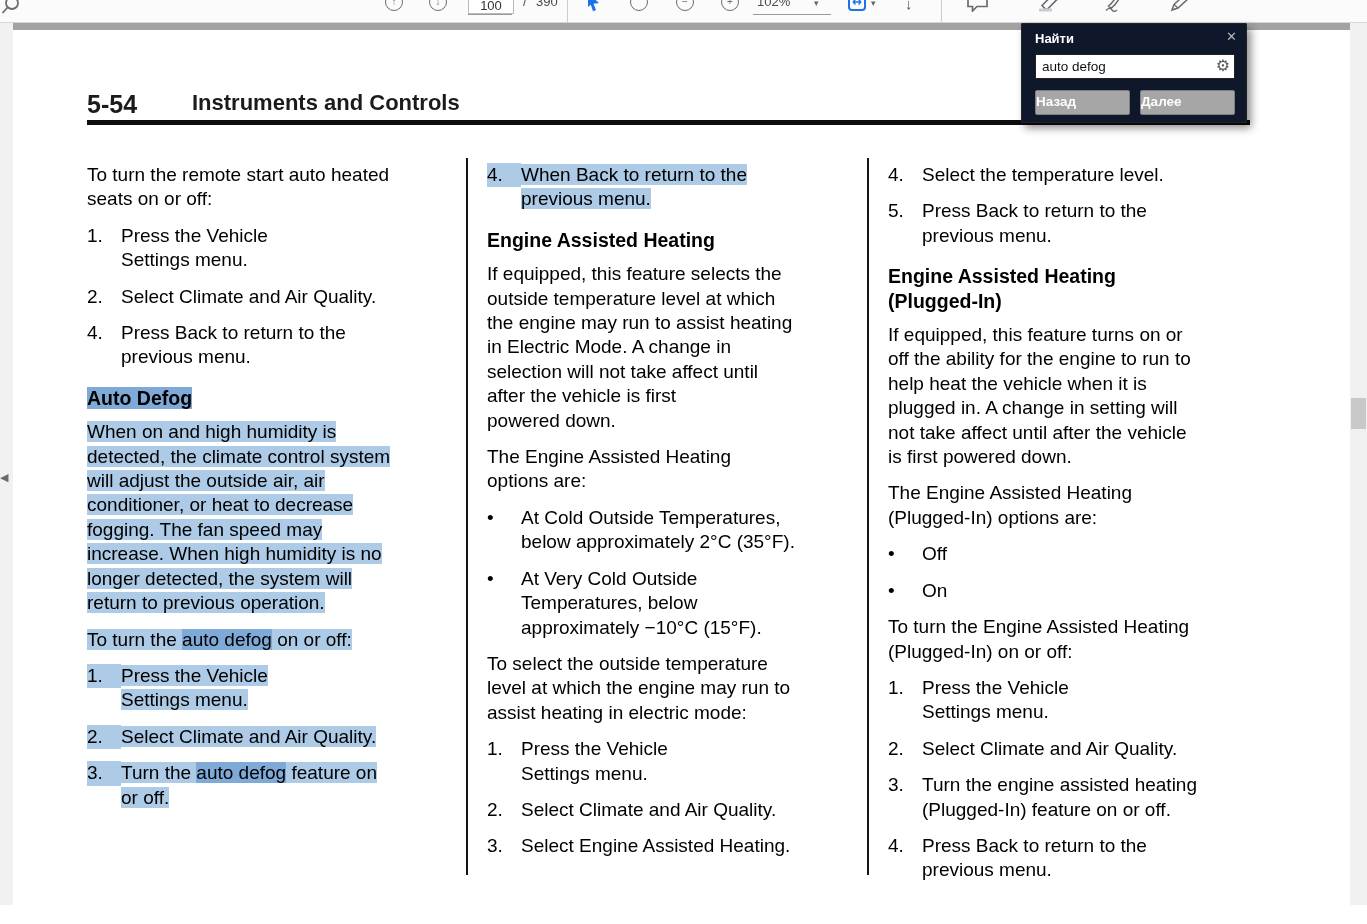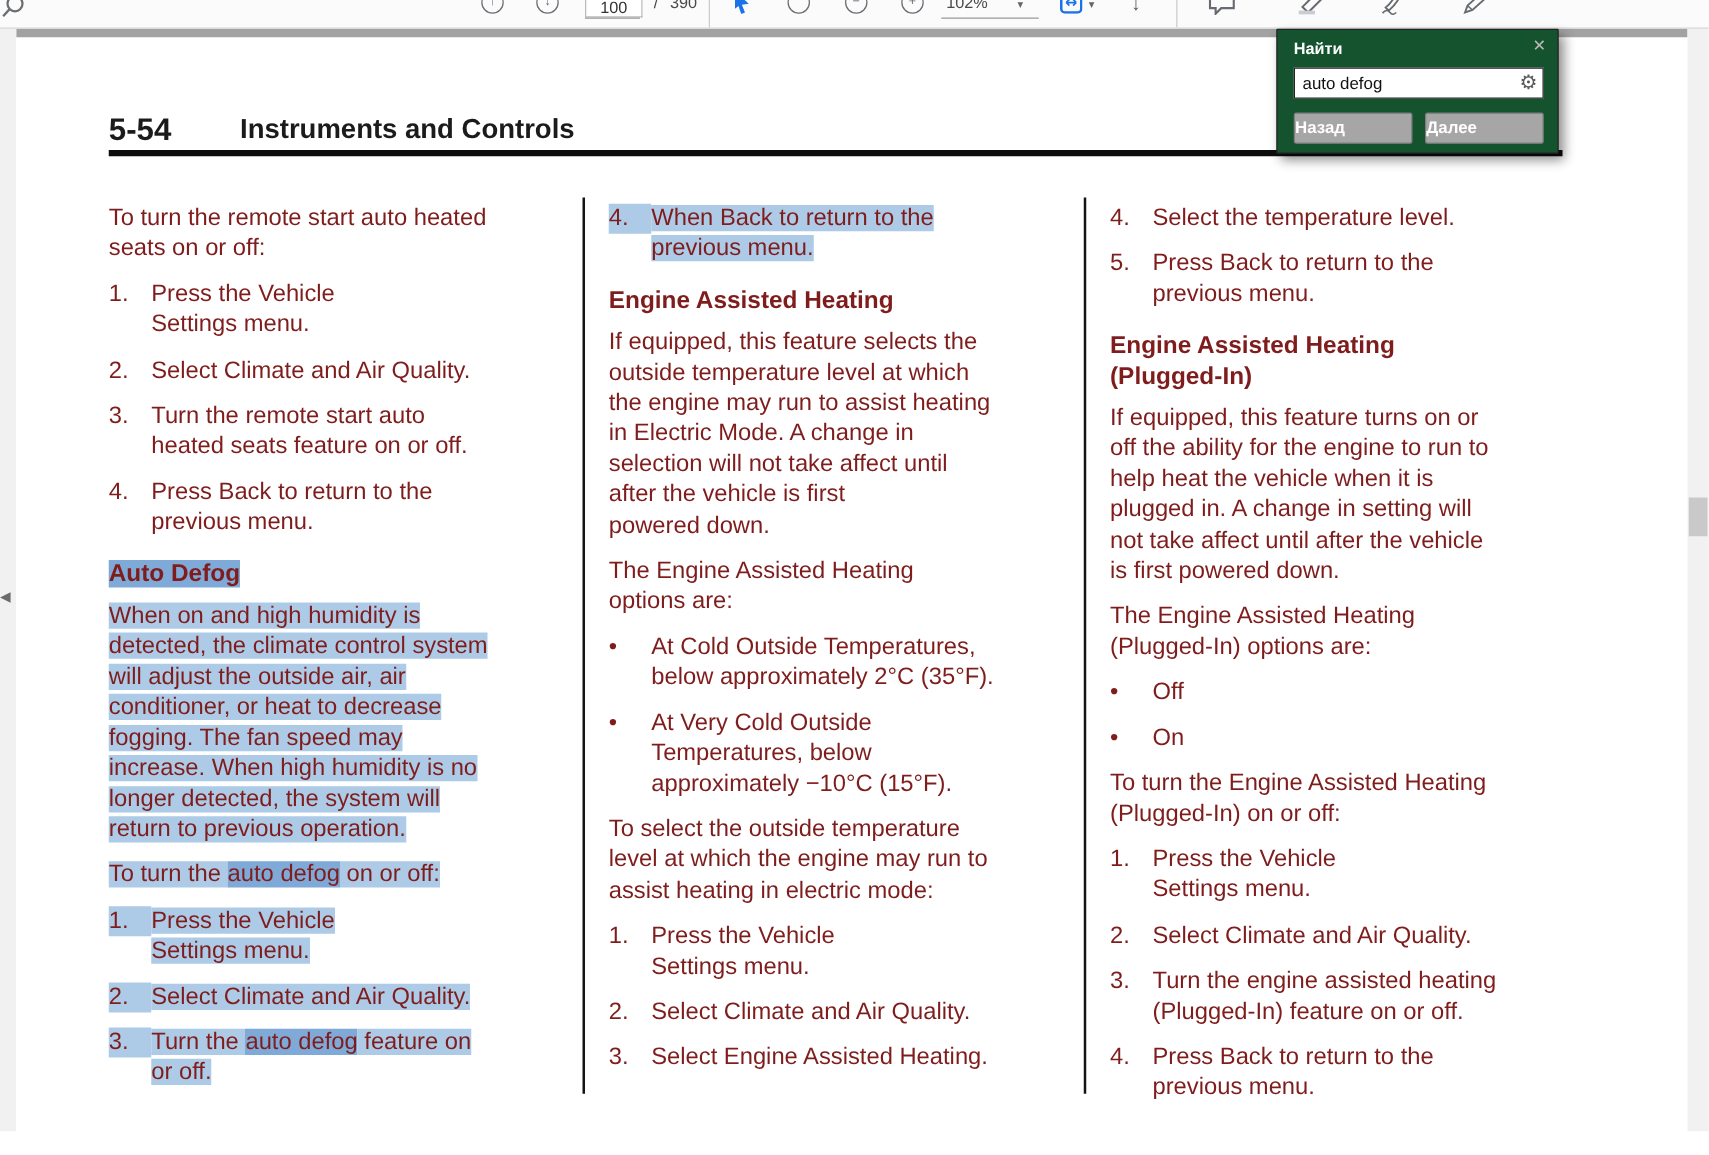--- a/index.html
+++ b/index.html
@@ -31,21 +31,21 @@
   
   .left-rail{position:absolute;left:0;top:22px;width:13px;height:883px;background:#f1f1f1;z-index:2}
   .rail-toggle{position:absolute;left:0px;top:471px;font-size:11px;color:#6b6b6b;cursor:pointer;z-index:3}
   
   .doc-band{position:absolute;left:13px;top:22px;width:1337px;height:8px;background:#a2a2a2;z-index:1}
   .vscroll{position:absolute;left:1350px;top:22px;width:17px;height:883px;background:#f1f1f1;z-index:4}
   .vthumb{position:absolute;left:1px;top:376px;width:15px;height:31px;background:#c9c9c9}
   
   .find-panel{
     position:absolute;left:1021px;top:23px;width:226px;height:100px;
-    background:#14532d;border:1px solid #232323;box-sizing:border-box;
+    background:#0f172a;border:1px solid #232323;box-sizing:border-box;
     box-shadow:4px 5px 9px rgba(0,0,0,.45);z-index:10;border-radius:1px;
   }
   .find-title{position:absolute;left:13px;top:7px;font-size:13px;font-weight:700;color:#ffffff}
   .find-close{position:absolute;right:9px;top:5px;font-size:13px;color:#b9b9b9;cursor:pointer}
   .find-input{
     position:absolute;left:13px;top:30px;width:200px;height:25px;background:#ffffff;
     border:1px solid #222;box-sizing:border-box;
   }
   .find-query{position:absolute;left:6px;top:4px;font-size:13.5px;color:#111}
   .find-gear{position:absolute;right:4px;top:1px;font-size:16px;color:#5a5a5a;cursor:pointer}
@@ -57,21 +57,21 @@
   .btn-back{left:13px}
   .btn-next{left:118px}
   
   .page{position:absolute;left:13px;top:30px;width:1337px;height:898px;background:#ffffff;z-index:2}
   .head-num{position:absolute;left:74px;top:60px;font-size:25px;font-weight:700;color:#1b1b1b}
   .head-title{position:absolute;left:179px;top:60px;font-size:22px;font-weight:700;color:#1b1b1b}
   .head-rule{position:absolute;left:74px;top:90px;width:1163px;height:5px;background:#0d0d0d}
   .vdiv{position:absolute;top:128px;width:2px;height:717px;background:#141414}
   .vdiv1{left:453px}
   .vdiv2{left:854px}
-  .col{position:absolute;top:133px;font-size:19px;line-height:24.4px;color:#7f1d1d}
+  .col{position:absolute;top:133px;font-size:19px;line-height:24.4px;color:#000000}
   .col1{left:74px;width:362px}
   .col2{left:474px;width:366px}
   .col3{left:875px;width:365px}
   .blk{margin:0 0 12px}
   .h3{font-weight:700;font-size:19.5px;line-height:24.4px;margin:16px 0 10px}
   .t{white-space:pre-wrap}
   .li{padding-left:34px;text-indent:-34px;margin:0 0 12px}
   .num{display:inline-block;width:34px;text-indent:0}
   .hl{background:#adcbe6}
   .hlm{background:#7fa9d7}
@@ -173,22 +173,20 @@
   <div class="head-rule"></div>
   <div class="vdiv vdiv1"></div>
   <div class="vdiv vdiv2"></div>
 
   <div class="col col1">
     <div class="blk"><span class="t">To turn the remote start auto heated
 seats on or off:</span></div>
     <div class="li"><span class="num t">1.</span><span class="t">Press the Vehicle
 Settings menu.</span></div>
     <div class="li"><span class="num t">2.</span><span class="t">Select Climate and Air Quality.</span></div>
-    <div class="li"><span class="num t">3.</span><span class="t">Turn the remote start auto
-heated seats feature on or off.</span></div>
     <div class="li"><span class="num t">4.</span><span class="t">Press Back to return to the
 previous menu.</span></div>
     <div class="h3"><span class="hlm">Auto Defog</span></div>
     <div class="blk"><span class="t hl">When on and high humidity is
 detected, the climate control system
 will adjust the outside air, air
 conditioner, or heat to decrease
 fogging. The fan speed may
 increase. When high humidity is no
 longer detected, the system will

